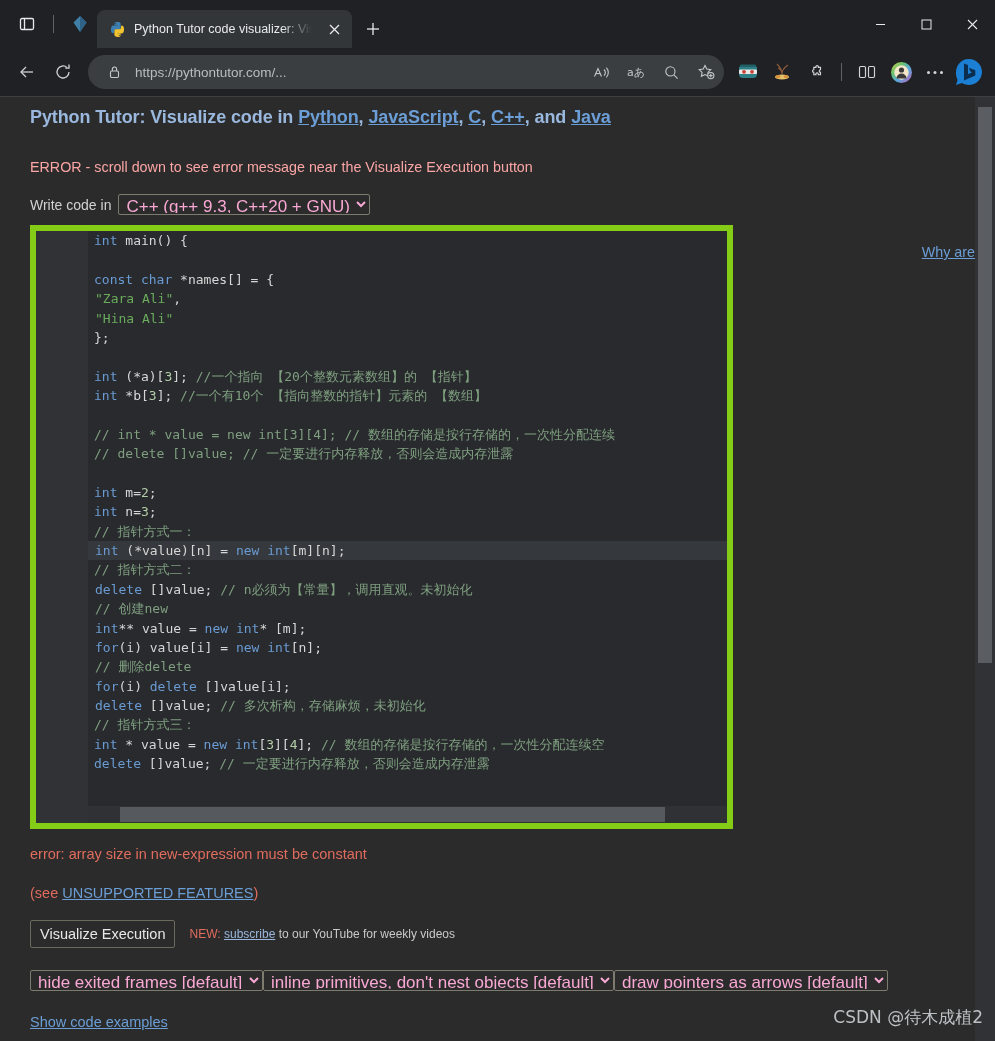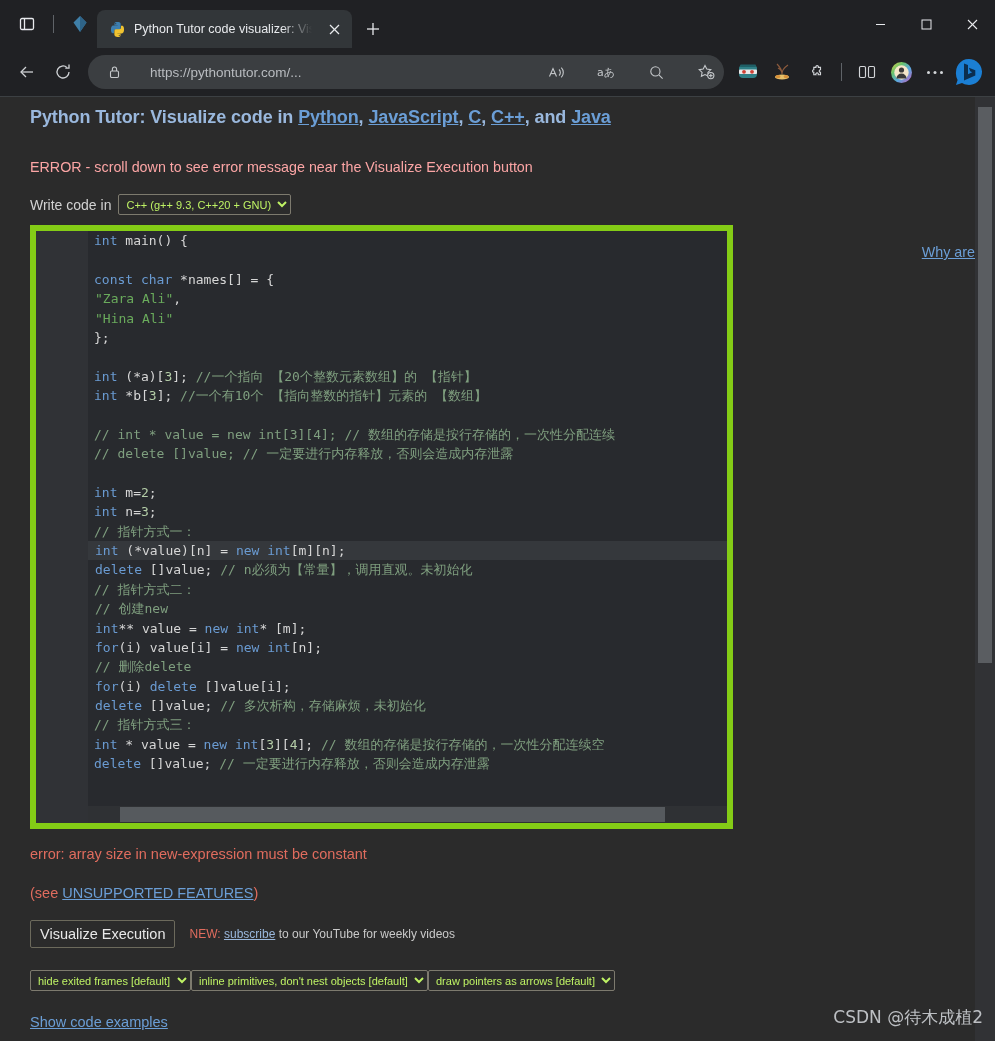--- a/index.html
+++ b/index.html
@@ -43,21 +43,21 @@
   .winctrls { position: absolute; right: 0; top: 0; height: 48px; display: flex; }
   .winbtn { width: 46px; height: 48px; display: flex; align-items: center; justify-content: center; color: #e8eaed; }
 
   .navbar {
     height: 48px; flex: 0 0 48px; background: #202124;
     display: flex; align-items: center; padding: 0 10px; gap: 2px;
   }
   .navbtn { width: 34px; height: 34px; display: flex; align-items: center; justify-content: center; border-radius: 50%; color: #cfd2d5; flex: 0 0 34px;}
   .omnibox {
     flex: 1 1 auto; height: 34px; background: #3b3e41; border-radius: 17px;
-    display: flex; align-items: center; padding: 0 4px 0 12px; gap: 22px; margin: 0 6px;
+    display: flex; align-items: center; padding: 0 4px 0 12px; gap: 7px; margin: 0 6px;
     min-width: 0;
   }
   .omni-url { color: #b9bcc0; font-size: 13.5px; white-space: nowrap; overflow: hidden; flex: 1 1 auto; }
   .omni-btn { width: 28px; height: 28px; display: flex; align-items: center; justify-content: center; border-radius: 50%; color: #c5c8cb; flex: 0 0 28px;}
   .toolbtn { width: 32px; height: 32px; display: flex; align-items: center; justify-content: center; border-radius: 5px; color: #d3d6d9; flex: 0 0 32px;}
 
   
   #viewport {
     flex: 1 1 auto; position: relative; background: #2b2b2b;
     border-top: 1px solid #3c4043; overflow: hidden;
@@ -78,22 +78,22 @@
   h1.site-title a { color: #6b9ed6; text-decoration: underline; }
 
   .errline {
     color: #fca5a5; font-size: 14.3px; margin-top: 31px; white-space: nowrap;
   }
   .whyare { position: absolute; right: 20px; top: 147px; color: #6b9ed6; text-decoration: underline; font-size: 14.3px; white-space: nowrap;}
 
   .writerow { margin-top: 19px; display: flex; align-items: center; gap: 7px; }
   .writelabel { color: #d2d2d2; font-size: 14px; }
   select.ptsel {
-    background: #2b2b2b; color: #bef264; border: 1px solid #7d7a6e;
-    font-family: "Liberation Sans", sans-serif; font-size: 11px;
+    background: #2b2b2b; color: #f9a8d4; border: 1px solid #7d7a6e;
+    font-family: "Liberation Sans", sans-serif; font-size: 17px;
     padding: 1px 3px; height: 21px; border-radius: 2px;
   }
 
   
   .editor {
     margin-top: 10px; width: 703px; height: 604px;
     background: #282a2e; border: 6px solid #84cc16;
     position: relative; overflow: hidden;
     font-family: "DejaVu Sans Mono", monospace; font-size: 13px;
   }
@@ -345,22 +345,22 @@
             <div class="crow"><span class="ctext"><span class="pl">  </span><span class="typ">int</span><span class="pl"> (*a)[</span><span class="num">3</span><span class="pl">];    </span><span class="cmt">//一个指向  【20个整数元素数组】的   【指针】</span></span></div>
             <div class="crow"><span class="ctext"><span class="pl">  </span><span class="typ">int</span><span class="pl"> *b[</span><span class="num">3</span><span class="pl">];   </span><span class="cmt">//一个有10个  【指向整数的指针】元素的  【数组】</span></span></div>
             <div class="crow"><span class="ctext"></span></div>
             <div class="crow"><span class="ctext"><span class="pl">  </span><span class="cmt">// int * value = new int[3][4]; // 数组的存储是按行存储的，一次性分配连续</span></span></div>
             <div class="crow"><span class="ctext"><span class="pl">  </span><span class="cmt">// delete []value; // 一定要进行内存释放，否则会造成内存泄露</span></span></div>
             <div class="crow"><span class="ctext"></span></div>
             <div class="crow"><span class="ctext"><span class="pl">  </span><span class="typ">int</span><span class="pl"> m=</span><span class="num">2</span><span class="pl">;</span></span></div>
             <div class="crow"><span class="ctext"><span class="pl">  </span><span class="typ">int</span><span class="pl"> n=</span><span class="num">3</span><span class="pl">;</span></span></div>
             <div class="crow"><span class="ctext"><span class="cmt">// 指针方式一：</span></span></div>
             <div class="crow err"><span class="ctext"><span class="pl">  </span><span class="ind">  </span><span class="typ">int</span><span class="pl"> (*value)[n] = </span><span class="kw">new</span><span class="pl"> </span><span class="typ">int</span><span class="pl">[m][n];</span></span></div>
+            <div class="crow"><span class="ctext"><span class="cmt">// 指针方式二：</span></span></div>
             <div class="crow"><span class="ctext"><span class="pl">  </span><span class="ind">  </span><span class="kw">delete</span><span class="pl"> []value; </span><span class="cmt">// n必须为【常量】，调用直观。未初始化</span></span></div>
-            <div class="crow"><span class="ctext"><span class="cmt">// 指针方式二：</span></span></div>
             <div class="crow"><span class="ctext"><span class="pl">  </span><span class="ind">  </span><span class="cmt">// 创建new</span></span></div>
             <div class="crow"><span class="ctext"><span class="pl">  </span><span class="ind">     </span><span class="typ">int</span><span class="pl">** value = </span><span class="kw">new</span><span class="pl"> </span><span class="typ">int</span><span class="pl">* [m];</span></span></div>
             <div class="crow"><span class="ctext"><span class="pl">  </span><span class="ind">     </span><span class="kw">for</span><span class="pl">(i) value[i] = </span><span class="kw">new</span><span class="pl"> </span><span class="typ">int</span><span class="pl">[n];</span></span></div>
             <div class="crow"><span class="ctext"><span class="pl">  </span><span class="ind">  </span><span class="cmt">// 删除delete</span></span></div>
             <div class="crow"><span class="ctext"><span class="pl">  </span><span class="ind">     </span><span class="kw">for</span><span class="pl">(i) </span><span class="kw">delete</span><span class="pl"> []value[i];</span></span></div>
             <div class="crow"><span class="ctext"><span class="pl">  </span><span class="ind">     </span><span class="kw">delete</span><span class="pl"> []value; </span><span class="cmt">// 多次析构，存储麻烦，未初始化</span></span></div>
             <div class="crow"><span class="ctext"><span class="cmt">// 指针方式三：</span></span></div>
             <div class="crow"><span class="ctext"><span class="pl">  </span><span class="typ">int</span><span class="pl"> * value = </span><span class="kw">new</span><span class="pl"> </span><span class="typ">int</span><span class="pl">[</span><span class="num">3</span><span class="pl">][</span><span class="num">4</span><span class="pl">]; </span><span class="cmt">// 数组的存储是按行存储的，一次性分配连续空</span></span></div>
             <div class="crow"><span class="ctext"><span class="pl">  </span><span class="kw">delete</span><span class="pl"> []value; </span><span class="cmt">// 一定要进行内存释放，否则会造成内存泄露</span></span></div>
             <div class="crow"><span class="ctext"></span></div>

